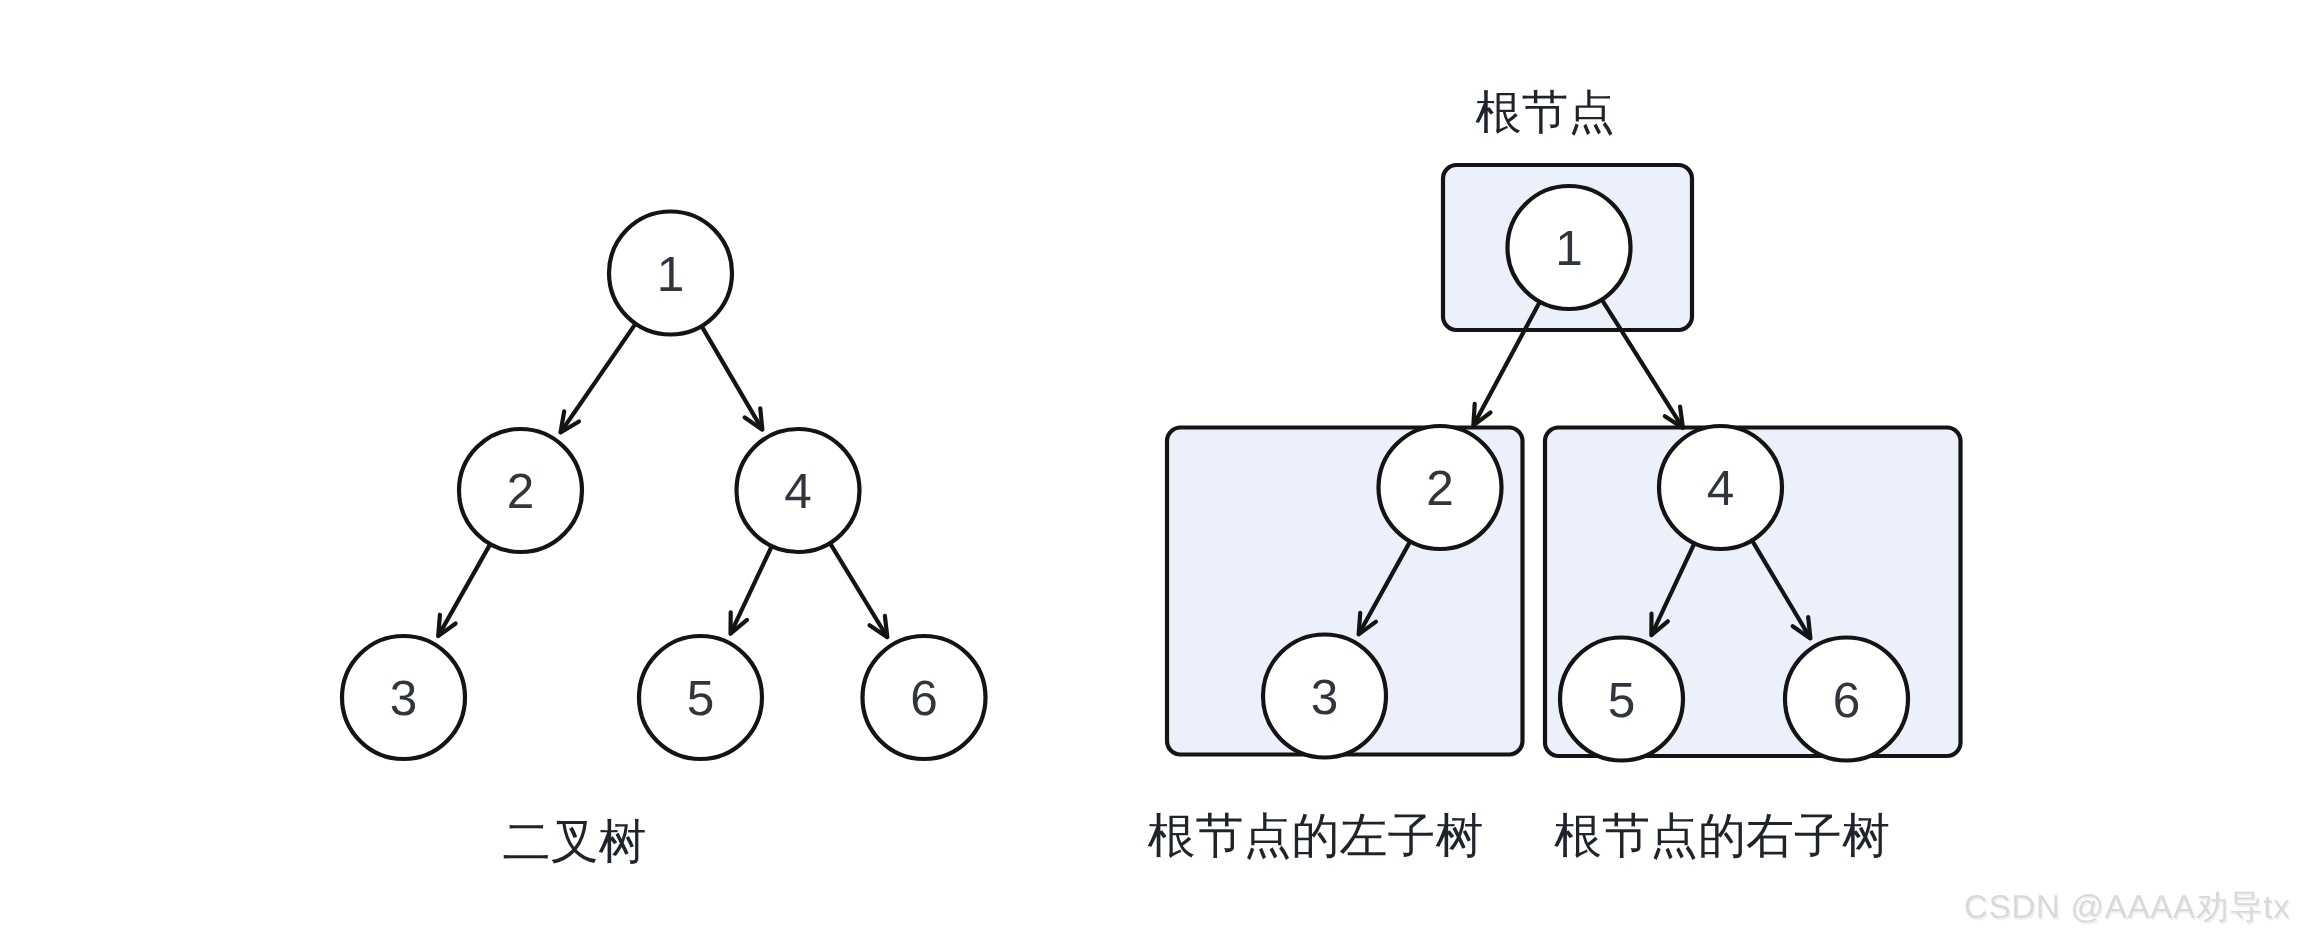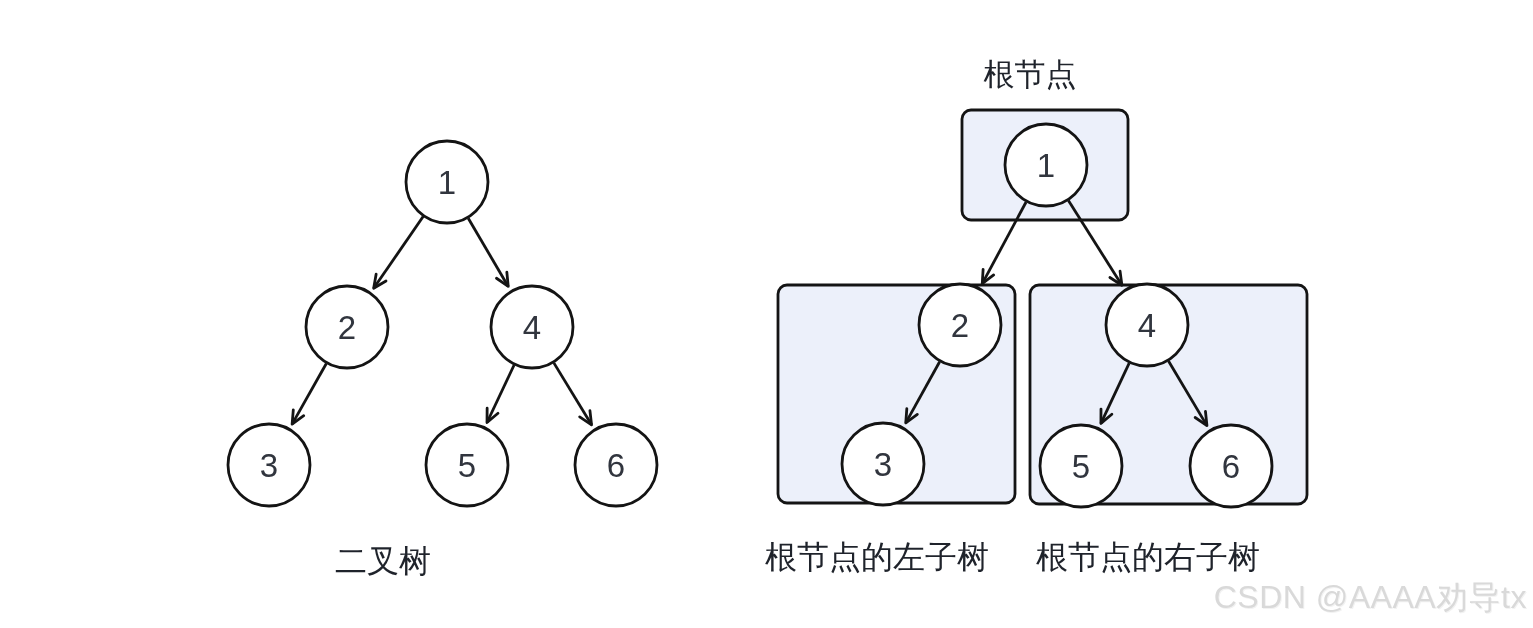--- a/index.html
+++ b/index.html
@@ -17,21 +17,21 @@
   }
   #diagram {
     position: absolute;
     left: 0;
     top: 0;
   }
   .watermark {
     position: absolute;
     right: 6px;
     bottom: 8px;
-    font-size: 32px;
+    font-size: 22px;
     letter-spacing: 0.5px;
     color: #d9d9d9;
     text-shadow: 1px 1px 0 #f2f2f2;
     user-select: none;
     white-space: nowrap;
   }
 </style>
 </head>
 <body>
 

